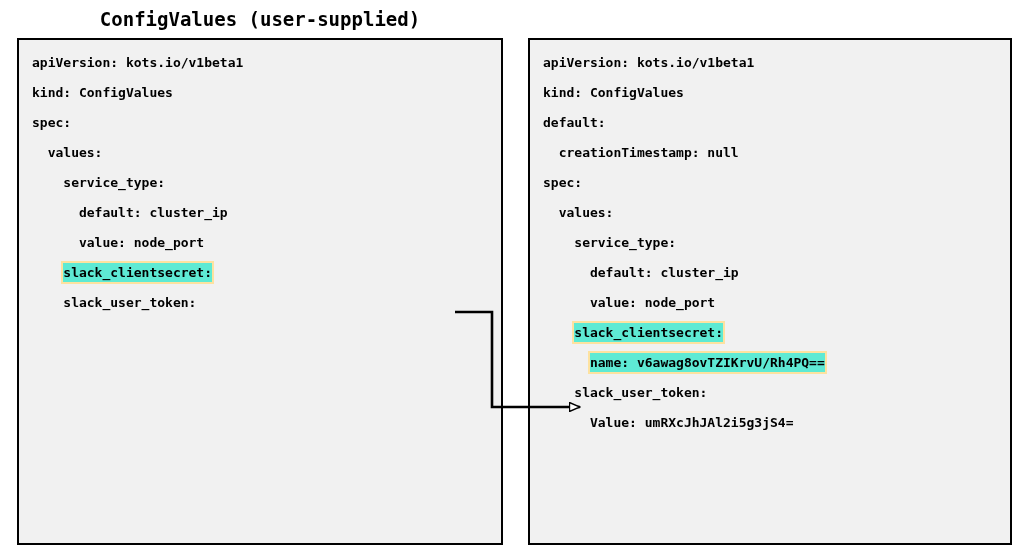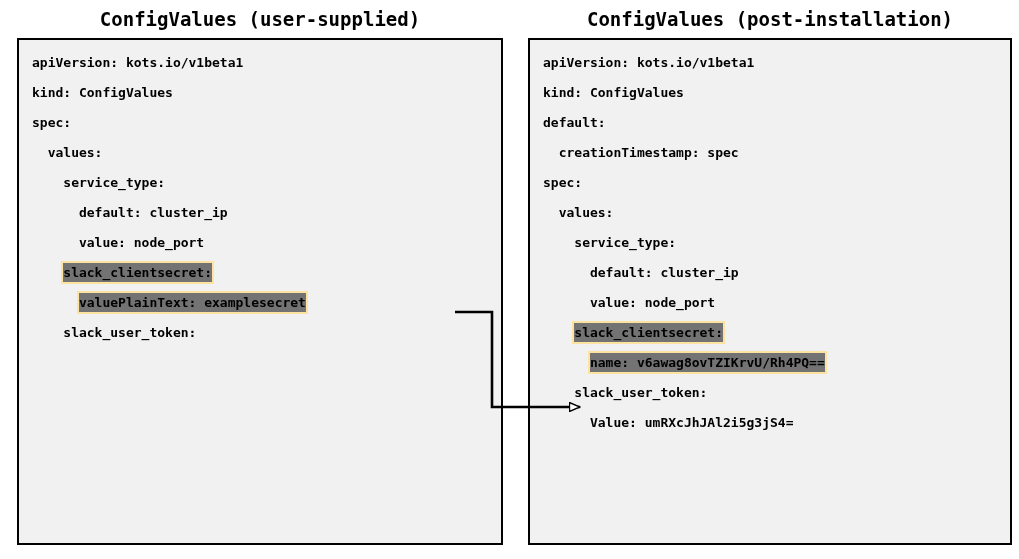--- a/index.html
+++ b/index.html
@@ -67,21 +67,21 @@
     color: #000000;
     padding-left: 13px;
   }
 
   .code-line > .seg {
     display: inline;
     padding: 2px 0;
   }
 
   .code-line.hl > .seg {
-    background: #737373;
+    background: #5eead4;
     box-shadow: 0 0 0 2px #fde2a0;
   }
 
   
   .connector {
     position: absolute;
     left: 0;
     top: 0;
     width: 1019px;
     height: 559px;
@@ -98,34 +98,32 @@
   <div class="code-box" id="box-left">
     <div class="code-lines" id="lines-left">
         <div class="code-line"><span class="indent"></span><span class="seg">apiVersion: kots.io/v1beta1</span></div>
         <div class="code-line"><span class="indent"></span><span class="seg">kind: ConfigValues</span></div>
         <div class="code-line"><span class="indent"></span><span class="seg">spec:</span></div>
         <div class="code-line"><span class="indent">  </span><span class="seg">values:</span></div>
         <div class="code-line"><span class="indent">    </span><span class="seg">service_type:</span></div>
         <div class="code-line"><span class="indent">      </span><span class="seg">default: cluster_ip</span></div>
         <div class="code-line"><span class="indent">      </span><span class="seg">value: node_port</span></div>
         <div class="code-line hl"><span class="indent">    </span><span class="seg">slack_clientsecret:</span></div>
-        <div class="code-line hl"><span class="indent">      </span><span class="seg">valuePlainText: examplesecret</span></div>
         <div class="code-line"><span class="indent">    </span><span class="seg">slack_user_token:</span></div>
         <div class="code-line"><span class="indent">      </span></div>
       </div>
   </div>
 
-  <div class="panel-title" id="title-right">ConfigValues (post-installation)</div>
 
   <div class="code-box" id="box-right">
     <div class="code-lines" id="lines-right">
         <div class="code-line"><span class="indent"></span><span class="seg">apiVersion: kots.io/v1beta1</span></div>
         <div class="code-line"><span class="indent"></span><span class="seg">kind: ConfigValues</span></div>
         <div class="code-line"><span class="indent"></span><span class="seg">default:</span></div>
-        <div class="code-line"><span class="indent">  </span><span class="seg">creationTimestamp: spec</span></div>
+        <div class="code-line"><span class="indent">  </span><span class="seg">creationTimestamp: null</span></div>
         <div class="code-line"><span class="indent"></span><span class="seg">spec:</span></div>
         <div class="code-line"><span class="indent">  </span><span class="seg">values:</span></div>
         <div class="code-line"><span class="indent">    </span><span class="seg">service_type:</span></div>
         <div class="code-line"><span class="indent">      </span><span class="seg">default: cluster_ip</span></div>
         <div class="code-line"><span class="indent">      </span><span class="seg">value: node_port</span></div>
         <div class="code-line hl"><span class="indent">    </span><span class="seg">slack_clientsecret:</span></div>
         <div class="code-line hl"><span class="indent">      </span><span class="seg">name: v6awag8ovTZIKrvU/Rh4PQ==</span></div>
         <div class="code-line"><span class="indent">    </span><span class="seg">slack_user_token:</span></div>
         <div class="code-line"><span class="indent">      </span><span class="seg">Value: umRXcJhJAl2i5g3jS4=</span></div>
       </div>

